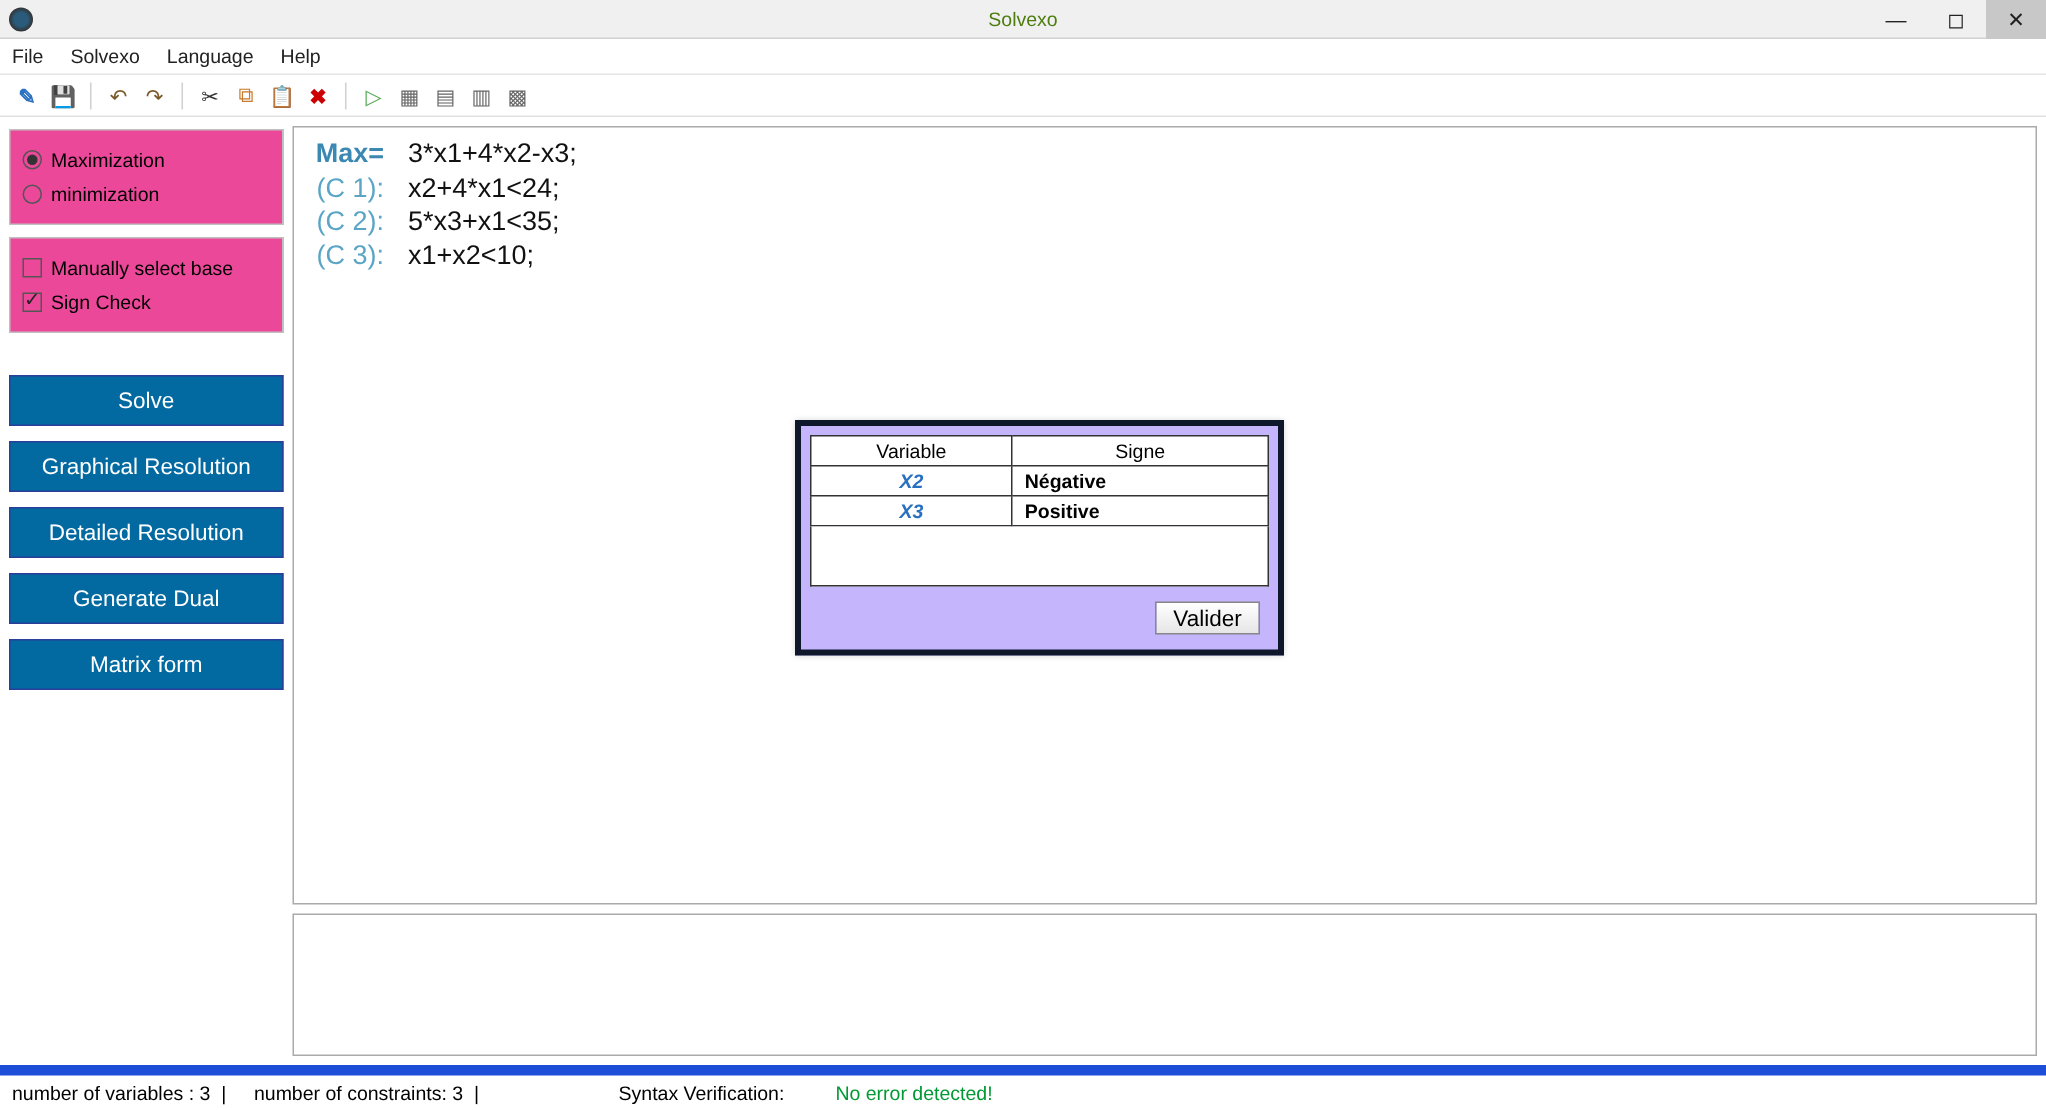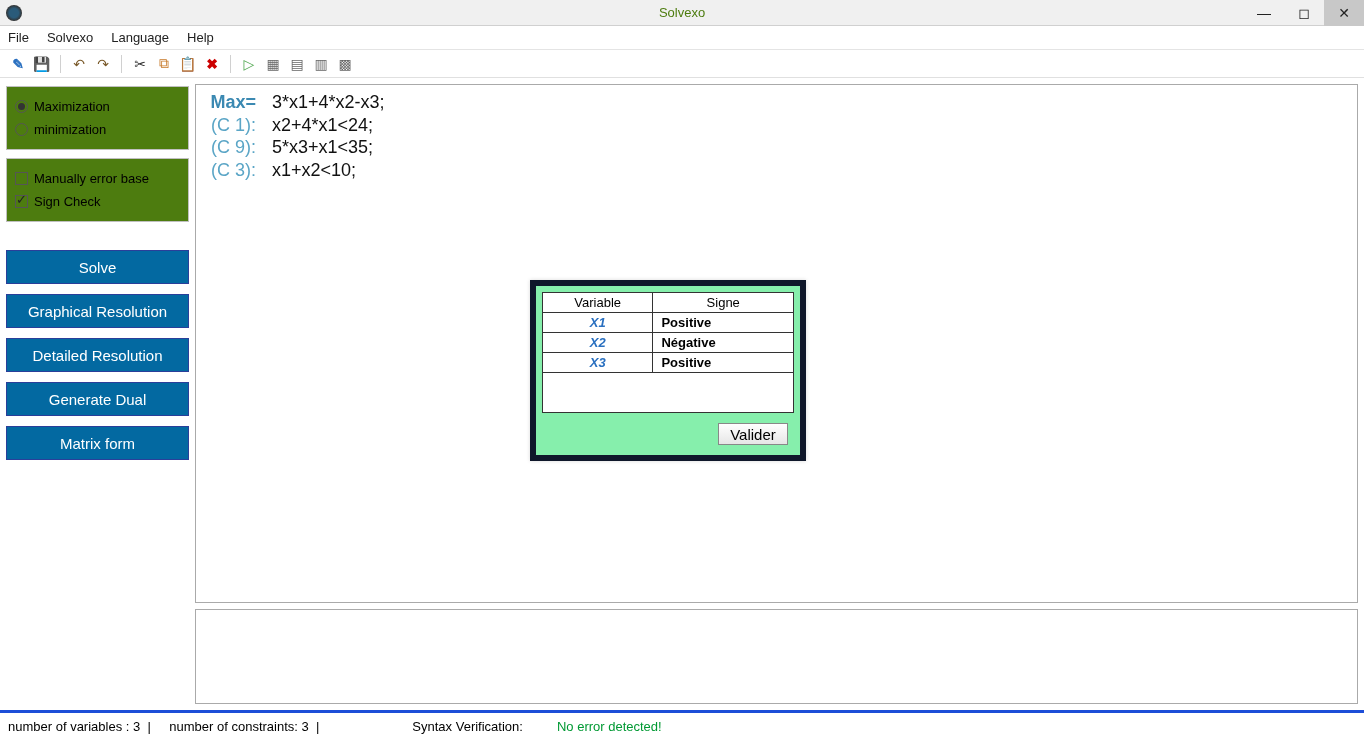--- a/index.html
+++ b/index.html
@@ -99,21 +99,21 @@
   .sidebar {
     width: 195px;
     padding: 8px 6px;
     display: flex;
     flex-direction: column;
     gap: 8px;
   }
   .panel {
     border: 1px solid #c0c0c0;
     padding: 8px 8px;
-    background: #4d7c0f;
+    background: #ec4899;
   }
   .radio-row, .check-row {
     display: flex;
     align-items: center;
     gap: 6px;
     padding: 4px 0;
     font-size: 13px;
   }
   .radio {
     width: 13px; height: 13px;
@@ -199,23 +199,23 @@
     height: 95px;
     border: 1px solid #aaa;
     background: #fff;
   }
   
   
   .dialog {
     position: absolute;
     left: 530px;
     top: 280px;
-    width: 276px;
-    border: 6px solid #0f172a;
-    background: #86efac;
+    width: 326px;
+    border: 4px solid #0f172a;
+    background: #c4b5fd;
     box-shadow: 0 0 4px rgba(0,0,0,0.15);
     padding: 6px;
   }
   .sign-table {
     width: 100%;
     border-collapse: collapse;
     background: #fff;
   }
   .sign-table th, .sign-table td {
     border: 1px solid #333;
@@ -254,21 +254,21 @@
     height: 22px;
     border: 1px solid #888;
     background: linear-gradient(#fff, #e6e6e6);
     font-size: 15px;
     cursor: pointer;
   }
   
   
   .statusbar {
     height: 30px;
-    border-top: 3px solid #1d4ed8;
+    border-top: 7px solid #1d4ed8;
     display: flex;
     align-items: center;
     padding: 0 8px;
     font-size: 13px;
     gap: 4px;
   }
   .statusbar .seg { white-space: pre; }
   .statusbar .syntax-label { margin-left: 89px; }
   .statusbar .syntax-msg { color: #009933; margin-left: 30px; }
 </style>
@@ -321,21 +321,21 @@
       </div>
       <div class="radio-row">
         <div class="radio"></div>
         <span>minimization</span>
       </div>
     </div>
 
     <div class="panel">
       <div class="check-row">
         <div class="checkbox"></div>
-        <span>Manually error base</span>
+        <span>Manually select base</span>
       </div>
       <div class="check-row">
         <div class="checkbox checked"></div>
         <span>Sign Check</span>
       </div>
     </div>
 
     <div class="btn-group">
       <div class="big-btn">Solve</div>
       <div class="big-btn">Graphical Resolution</div>
@@ -349,21 +349,21 @@
     <div class="editor">
       <div class="line">
         <span class="label max">Max=</span>
         <span class="expr">3*x1+4*x2-x3;</span>
       </div>
       <div class="line">
         <span class="label">(C 1):</span>
         <span class="expr">x2+4*x1&lt;24;</span>
       </div>
       <div class="line">
-        <span class="label">(C 9):</span>
+        <span class="label">(C 2):</span>
         <span class="expr">5*x3+x1&lt;35;</span>
       </div>
       <div class="line">
         <span class="label">(C 3):</span>
         <span class="expr">x1+x2&lt;10;</span>
       </div>
     </div>
     <div class="console"></div>
   </div>
 
@@ -371,24 +371,20 @@
 
 <div class="dialog">
   <table class="sign-table">
     <thead>
       <tr>
         <th>Variable</th>
         <th>Signe</th>
       </tr>
     </thead>
     <tbody>
-      <tr>
-        <td class="var">X1</td>
-        <td class="sign">Positive</td>
-      </tr>
       <tr>
         <td class="var">X2</td>
         <td class="sign">Négative</td>
       </tr>
       <tr>
         <td class="var">X3</td>
         <td class="sign">Positive</td>
       </tr>
     </tbody>
   </table>

